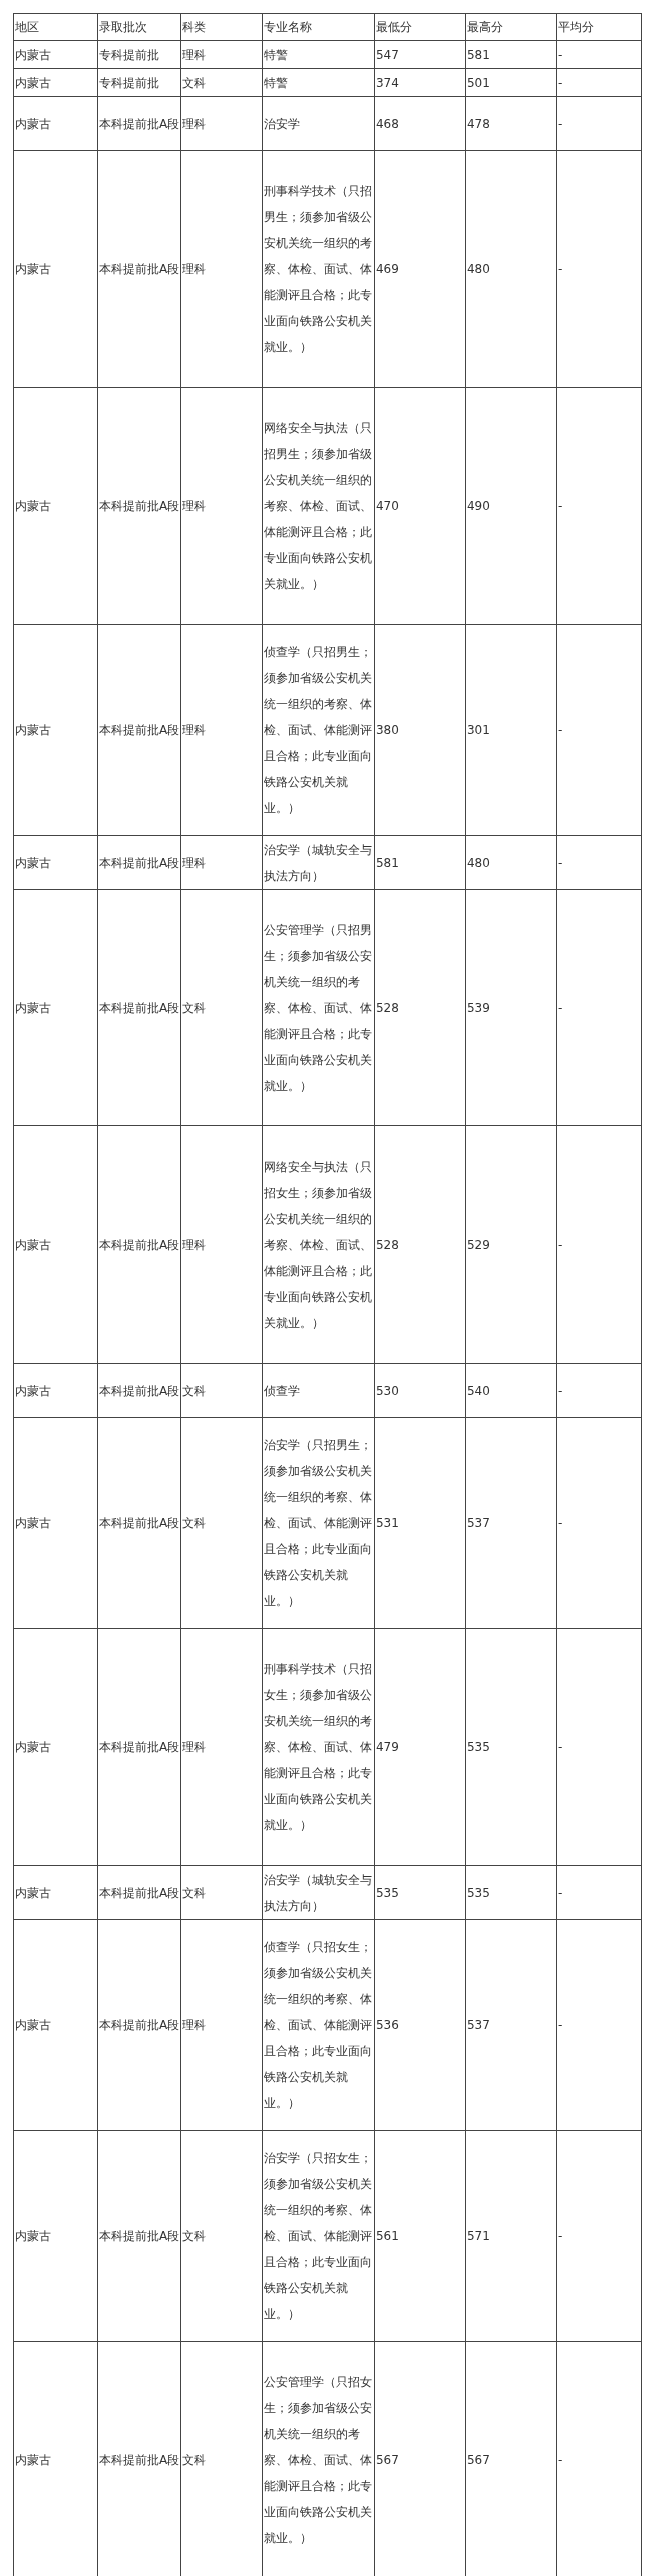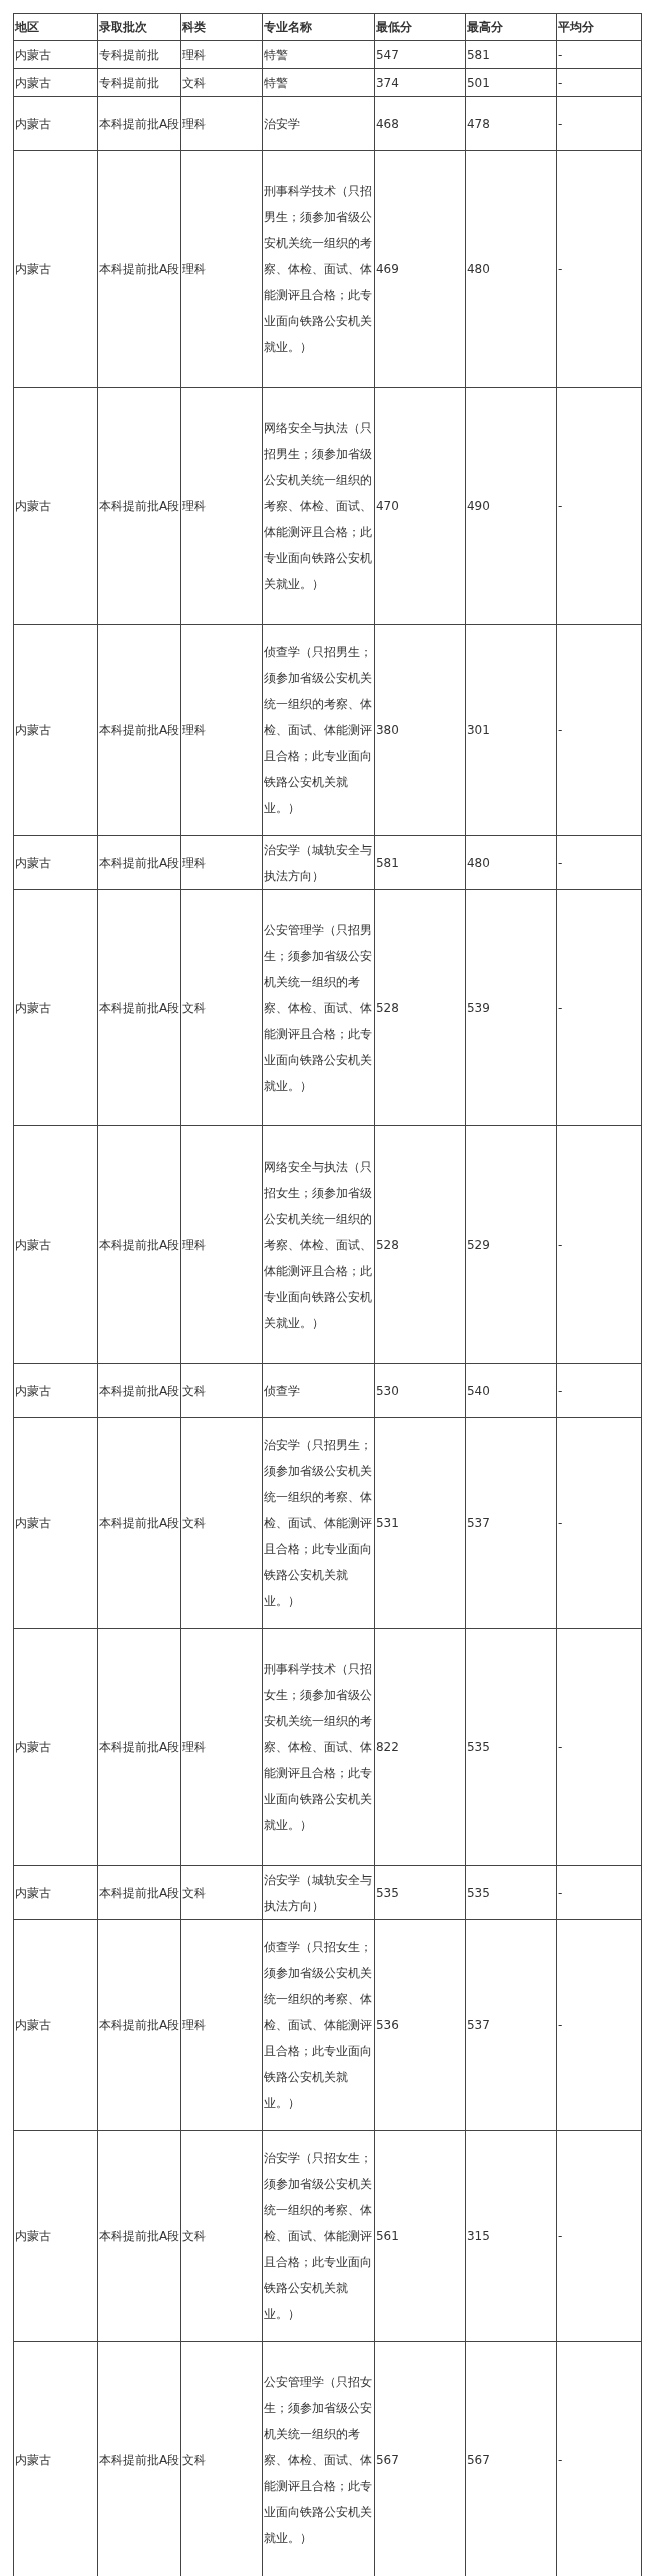--- a/index.html
+++ b/index.html
@@ -13,21 +13,21 @@
   table.scores td, table.scores th {
     border: 1.9px solid #444444;
     padding: 0 0.9px;
     vertical-align: middle;
     text-align: left;
     font-weight: normal;
     line-height: 26px;
     word-break: break-all;
     overflow: hidden;
   }
-  table.scores th { height: 25px; font-weight: bold; }
+  table.scores th { height: 25px; }
   col.c-region { width: 84px; }
   col.c-batch { width: 83px; }
   col.c-subject { width: 82px; }
   col.c-major { width: 112px; }
   col.c-min { width: 91px; }
   col.c-max { width: 91px; }
   col.c-avg { width: 85px; }
   td.major { letter-spacing: 0px; }
 </style>
 </head>
@@ -152,21 +152,21 @@
         <td class="major">治安学（只招男生；须参加省级公安机关统一组织的考察、体检、面试、体能测评且合格；此专业面向铁路公安机关就业。）</td>
         <td>531</td>
         <td>537</td>
         <td>-</td>
       </tr>
       <tr style="height: 237px;">
         <td>内蒙古</td>
         <td>本科提前批A段</td>
         <td>理科</td>
         <td class="major">刑事科学技术（只招女生；须参加省级公安机关统一组织的考察、体检、面试、体能测评且合格；此专业面向铁路公安机关就业。）</td>
-        <td>822</td>
+        <td>479</td>
         <td>535</td>
         <td>-</td>
       </tr>
       <tr style="height: 54px;">
         <td>内蒙古</td>
         <td>本科提前批A段</td>
         <td>文科</td>
         <td class="major">治安学（城轨安全与执法方向）</td>
         <td>535</td>
         <td>535</td>
@@ -180,21 +180,21 @@
         <td>536</td>
         <td>537</td>
         <td>-</td>
       </tr>
       <tr style="height: 211px;">
         <td>内蒙古</td>
         <td>本科提前批A段</td>
         <td>文科</td>
         <td class="major">治安学（只招女生；须参加省级公安机关统一组织的考察、体检、面试、体能测评且合格；此专业面向铁路公安机关就业。）</td>
         <td>561</td>
-        <td>315</td>
+        <td>571</td>
         <td>-</td>
       </tr>
       <tr style="height: 236px;">
         <td>内蒙古</td>
         <td>本科提前批A段</td>
         <td>文科</td>
         <td class="major">公安管理学（只招女生；须参加省级公安机关统一组织的考察、体检、面试、体能测评且合格；此专业面向铁路公安机关就业。）</td>
         <td>567</td>
         <td>567</td>
         <td>-</td>

